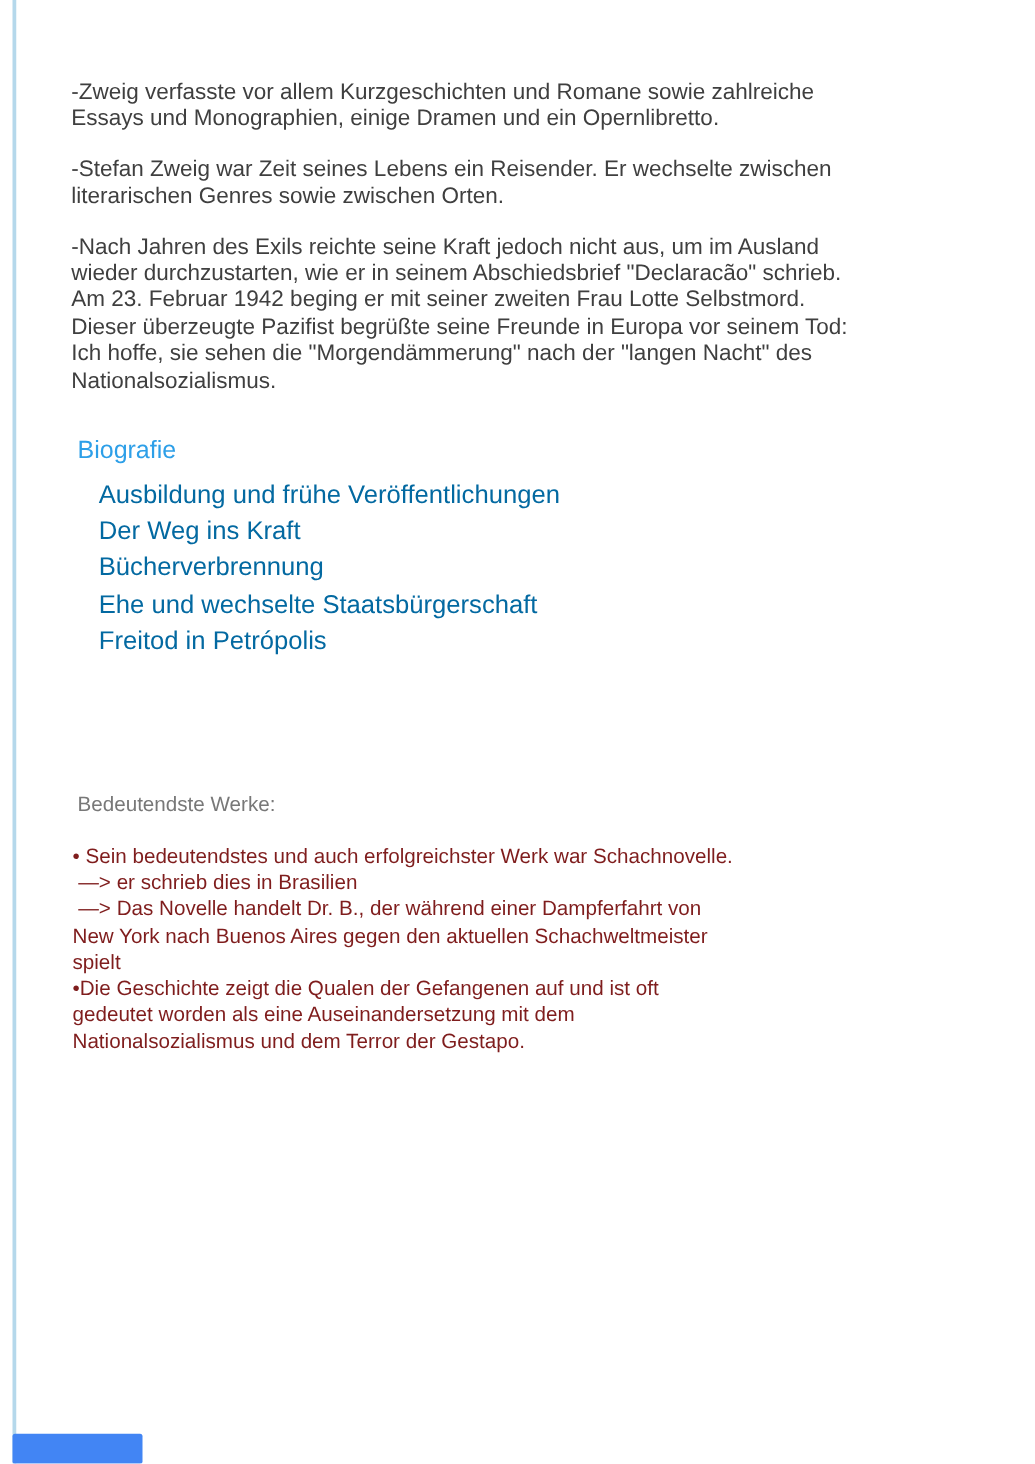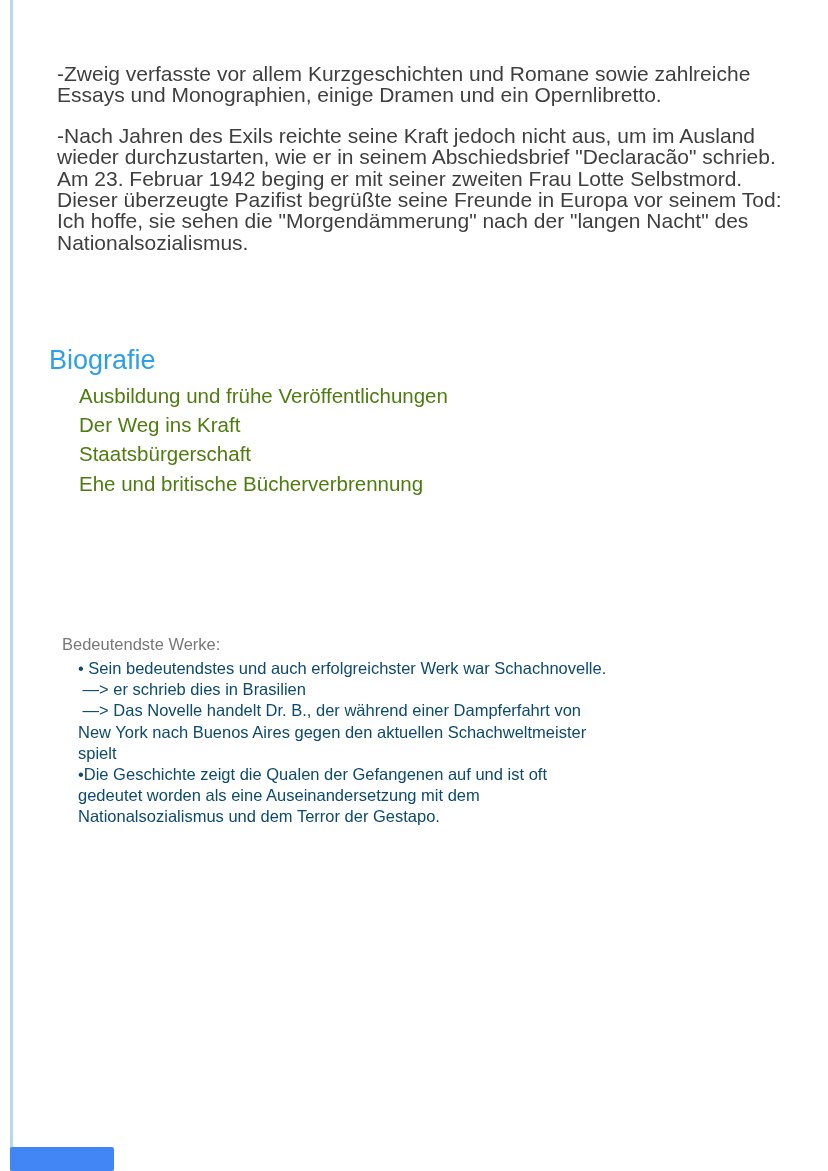--- a/index.html
+++ b/index.html
@@ -33,92 +33,94 @@
     border-radius: 2px;
   }
   .paragraphs {
     position: absolute;
     left: 57px;
     top: 63px;
     width: 730px;
   }
   .paragraphs p {
     margin: 0 0 19px 0;
-    font-size: 21px;
+    font-size: 18px;
     line-height: 21.4px;
     color: #3f3f3f;
     white-space: pre-wrap;
   }
   .bio-title {
     position: absolute;
-    left: 49px;
+    left: 62px;
     top: 347px;
-    font-size: 27px;
+    font-size: 20px;
     line-height: 26px;
     color: #2d9fe8;
   }
   .bio-list {
     position: absolute;
     left: 79px;
     top: 381px;
     width: 700px;
   }
   .bio-list .toc-item {
     display: block;
     font-size: 20.5px;
     line-height: 29.2px;
-    color: #4d7c0f;
+    color: #0369a1;
     white-space: nowrap;
   }
   .werke-heading {
     position: absolute;
     left: 62px;
     top: 634px;
     font-size: 16.5px;
     line-height: 21px;
     color: #787878;
     text-align: center;
   }
   .werke-body {
     position: absolute;
     left: 58px;
-    top: 658px;
+    top: 675px;
     width: 730px;
     font-size: 16.5px;
     line-height: 21.2px;
-    color: #0c4a6e;
+    color: #7f1d1d;
     white-space: pre-wrap;
-    margin-left: 20px;
   }
 </style>
 </head>
 <body>
 
 <div class="page">
 
   <div class="left-margin-line"></div>
 
   <div class="paragraphs">
     <p>-Zweig verfasste vor allem Kurzgeschichten und Romane sowie zahlreiche
 Essays und Monographien, einige Dramen und ein Opernlibretto.</p>
+    <p>-Stefan Zweig war Zeit seines Lebens ein Reisender. Er wechselte zwischen
+literarischen Genres sowie zwischen Orten.</p>
     <p>-Nach Jahren des Exils reichte seine Kraft jedoch nicht aus, um im Ausland
 wieder durchzustarten, wie er in seinem Abschiedsbrief "Declaracão" schrieb.
 Am 23. Februar 1942 beging er mit seiner zweiten Frau Lotte Selbstmord.
 Dieser überzeugte Pazifist begrüßte seine Freunde in Europa vor seinem Tod:
 Ich hoffe, sie sehen die "Morgendämmerung" nach der "langen Nacht" des
 Nationalsozialismus.</p>
   </div>
 
   <div class="bio-title">Biografie</div>
 
   <div class="bio-list">
     <span class="toc-item">Ausbildung und frühe Veröffentlichungen</span>
     <span class="toc-item">Der Weg ins Kraft</span>
-    <span class="toc-item">Staatsbürgerschaft</span>
-    <span class="toc-item">Ehe und britische Bücherverbrennung</span>
+    <span class="toc-item">Bücherverbrennung</span>
+    <span class="toc-item">Ehe und wechselte Staatsbürgerschaft</span>
+    <span class="toc-item">Freitod in Petrópolis</span>
   </div>
 
   <div class="werke-heading">Bedeutendste Werke:</div>
 
   <div class="werke-body">• Sein bedeutendstes und auch erfolgreichster Werk war Schachnovelle.
  —&gt; er schrieb dies in Brasilien
  —&gt; Das Novelle handelt Dr. B., der während einer Dampferfahrt von
 New York nach Buenos Aires gegen den aktuellen Schachweltmeister
 spielt
 •Die Geschichte zeigt die Qualen der Gefangenen auf und ist oft

